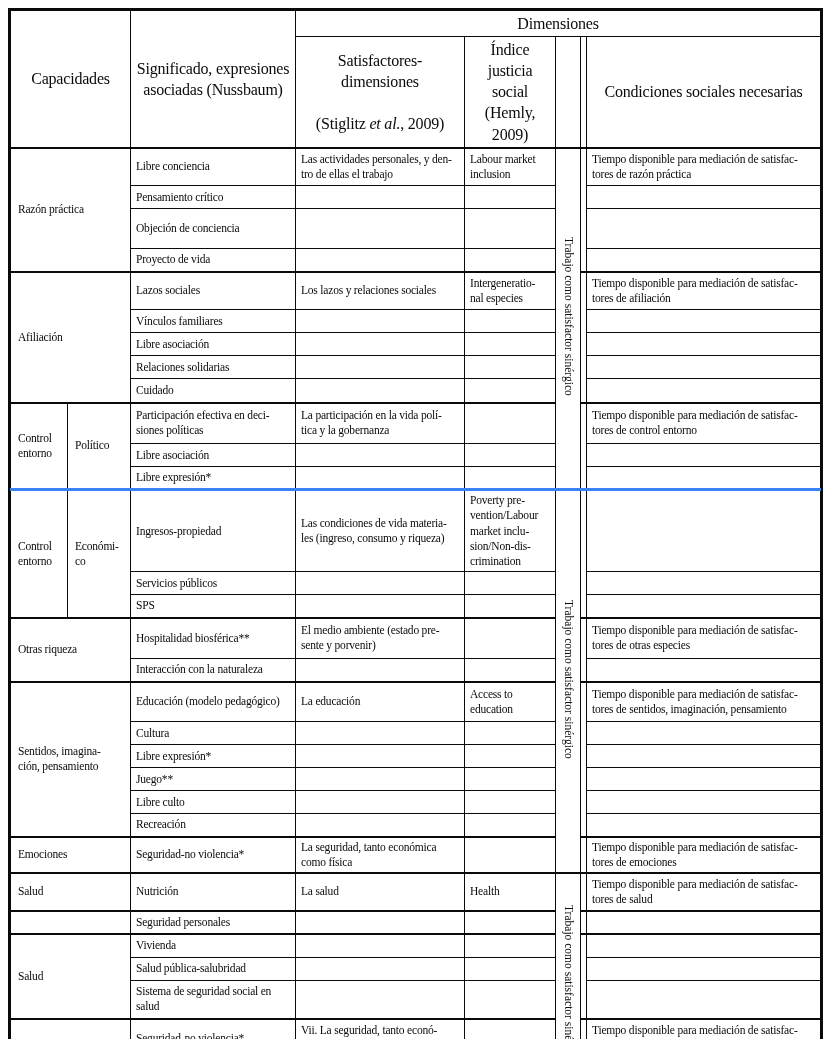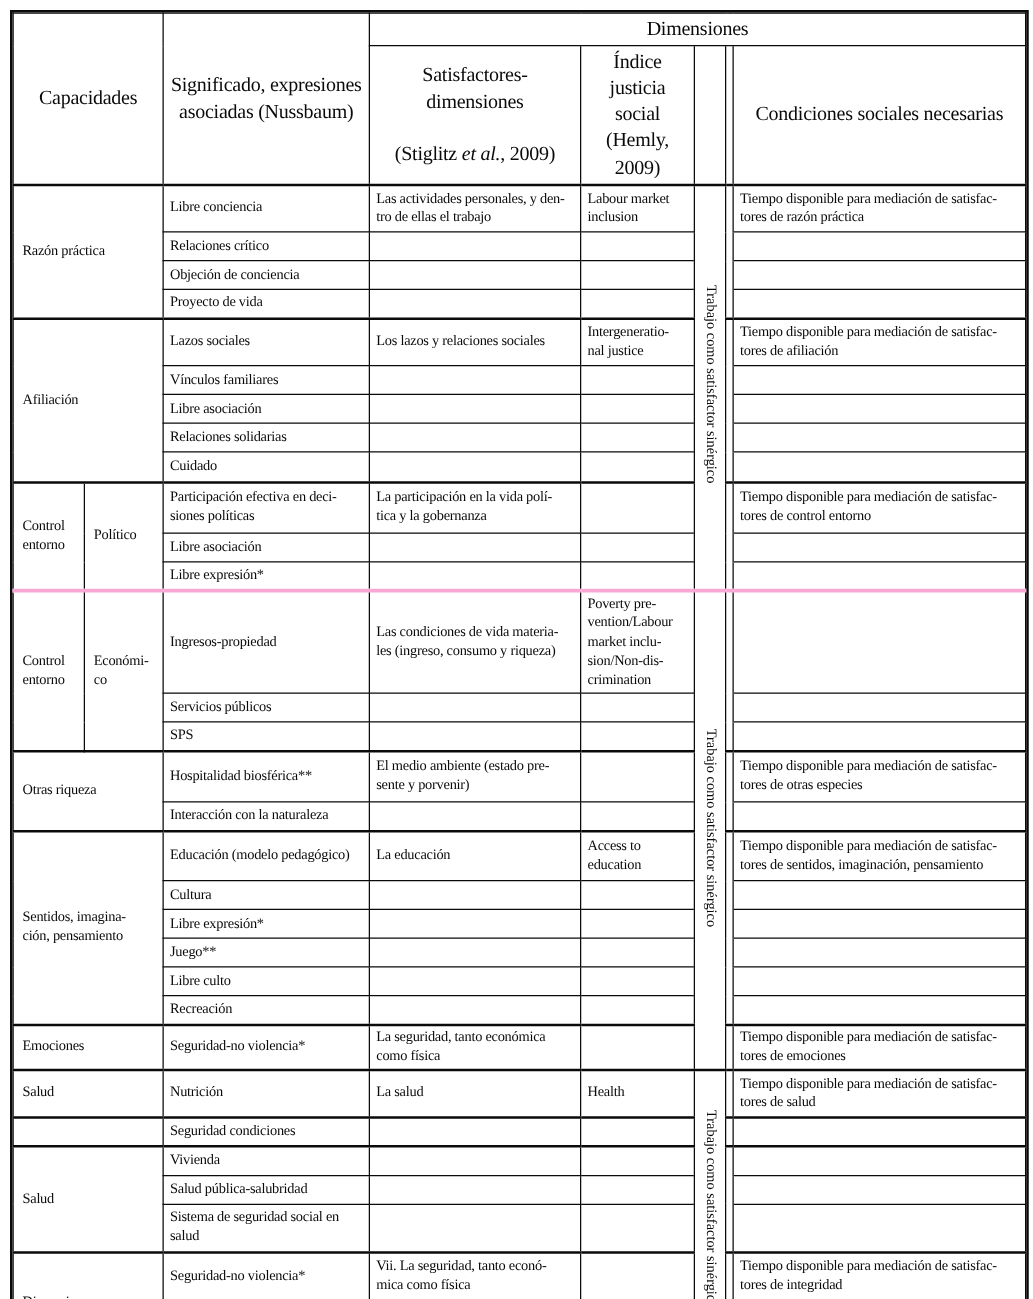--- a/index.html
+++ b/index.html
@@ -7,21 +7,21 @@
   .page{padding:8px;}
   .tablewrap{display:inline-block;border:2px solid #0a0a0a;border-bottom-width:3px;}
   table{border-collapse:collapse;table-layout:fixed;width:810px;}
   td,th{border:1px solid #0a0a0a;padding:2px 5px;vertical-align:middle;
         font-size:11.5px;line-height:1.32;letter-spacing:-0.2px;
         white-space:pre-line;overflow:hidden;text-align:left;font-weight:normal;}
   th{text-align:center;font-weight:normal;font-size:16px;}
   td.cap{padding-left:7px;}
   td.sp,th.sp{border-top:none;border-bottom:none;padding:0;}
   tr.sec > td{border-top:2px solid #0a0a0a;}
-  tr.sec3 > td{border-top:3px solid #f9a8d4;}
+  tr.sec3 > td{border-top:3px solid #3b82f6;}
   td.vert{padding:0;text-align:center;}
   .vlabel{writing-mode:vertical-rl;text-orientation:mixed;display:inline-block;
           white-space:nowrap;font-size:11.5px;letter-spacing:0;}
   .ital{font-style:italic;}
 </style>
 </head>
 <body>
 
 <div class="page">
 <div class="tablewrap">
@@ -61,47 +61,47 @@
     <td>Las actividades personales, y den-
 tro de ellas el trabajo</td>
     <td>Labour market
 inclusion</td>
     <td class="vert" rowspan="12"><div class="vlabel">Trabajo como satisfactor sinérgico</div></td>
     <td class="sp"></td>
     <td>Tiempo disponible para mediación de satisfac-
 tores de razón práctica</td>
   </tr>
   <tr style="height:23px">
-            <td>Relaciones crítico</td>
-            <td></td>
-            <td></td>
-            <td class="sp"></td>
-            <td></td>
-          </tr>
-  <tr style="height:23px">
+            <td>Pensamiento crítico</td>
+            <td></td>
+            <td></td>
+            <td class="sp"></td>
+            <td></td>
+          </tr>
+  <tr style="height:40px">
             <td>Objeción de conciencia</td>
             <td></td>
             <td></td>
             <td class="sp"></td>
             <td></td>
           </tr>
   <tr style="height:23px">
             <td>Proyecto de vida</td>
             <td></td>
             <td></td>
             <td class="sp"></td>
             <td></td>
           </tr>
 
   <tr class="sec" style="height:38px">
     <td class="cap" colspan="2" rowspan="5">Afiliación</td>
     <td>Lazos sociales</td>
     <td>Los lazos y relaciones sociales</td>
     <td>Intergeneratio-
-nal justice</td>
+nal especies</td>
     <td class="sp"></td>
     <td>Tiempo disponible para mediación de satisfac-
 tores de afiliación</td>
   </tr>
   <tr style="height:23px">
             <td>Vínculos familiares</td>
             <td></td>
             <td></td>
             <td class="sp"></td>
             <td></td>
@@ -269,21 +269,21 @@
     <td>Nutrición</td>
     <td>La salud</td>
     <td>Health</td>
     <td class="vert" rowspan="8"><div class="vlabel">Trabajo como satisfactor sinérgico</div></td>
     <td class="sp"></td>
     <td>Tiempo disponible para mediación de satisfac-
 tores de salud</td>
   </tr>
   <tr class="sec" style="height:23px">
     <td class="cap" colspan="2"></td>
-    <td>Seguridad condiciones</td>
+    <td>Seguridad personales</td>
     <td></td>
     <td></td>
     <td class="sp"></td>
     <td></td>
   </tr>
 
   <tr class="sec" style="height:23px">
     <td class="cap" colspan="2" rowspan="3">Salud</td>
     <td>Vivienda</td>
     <td></td>

